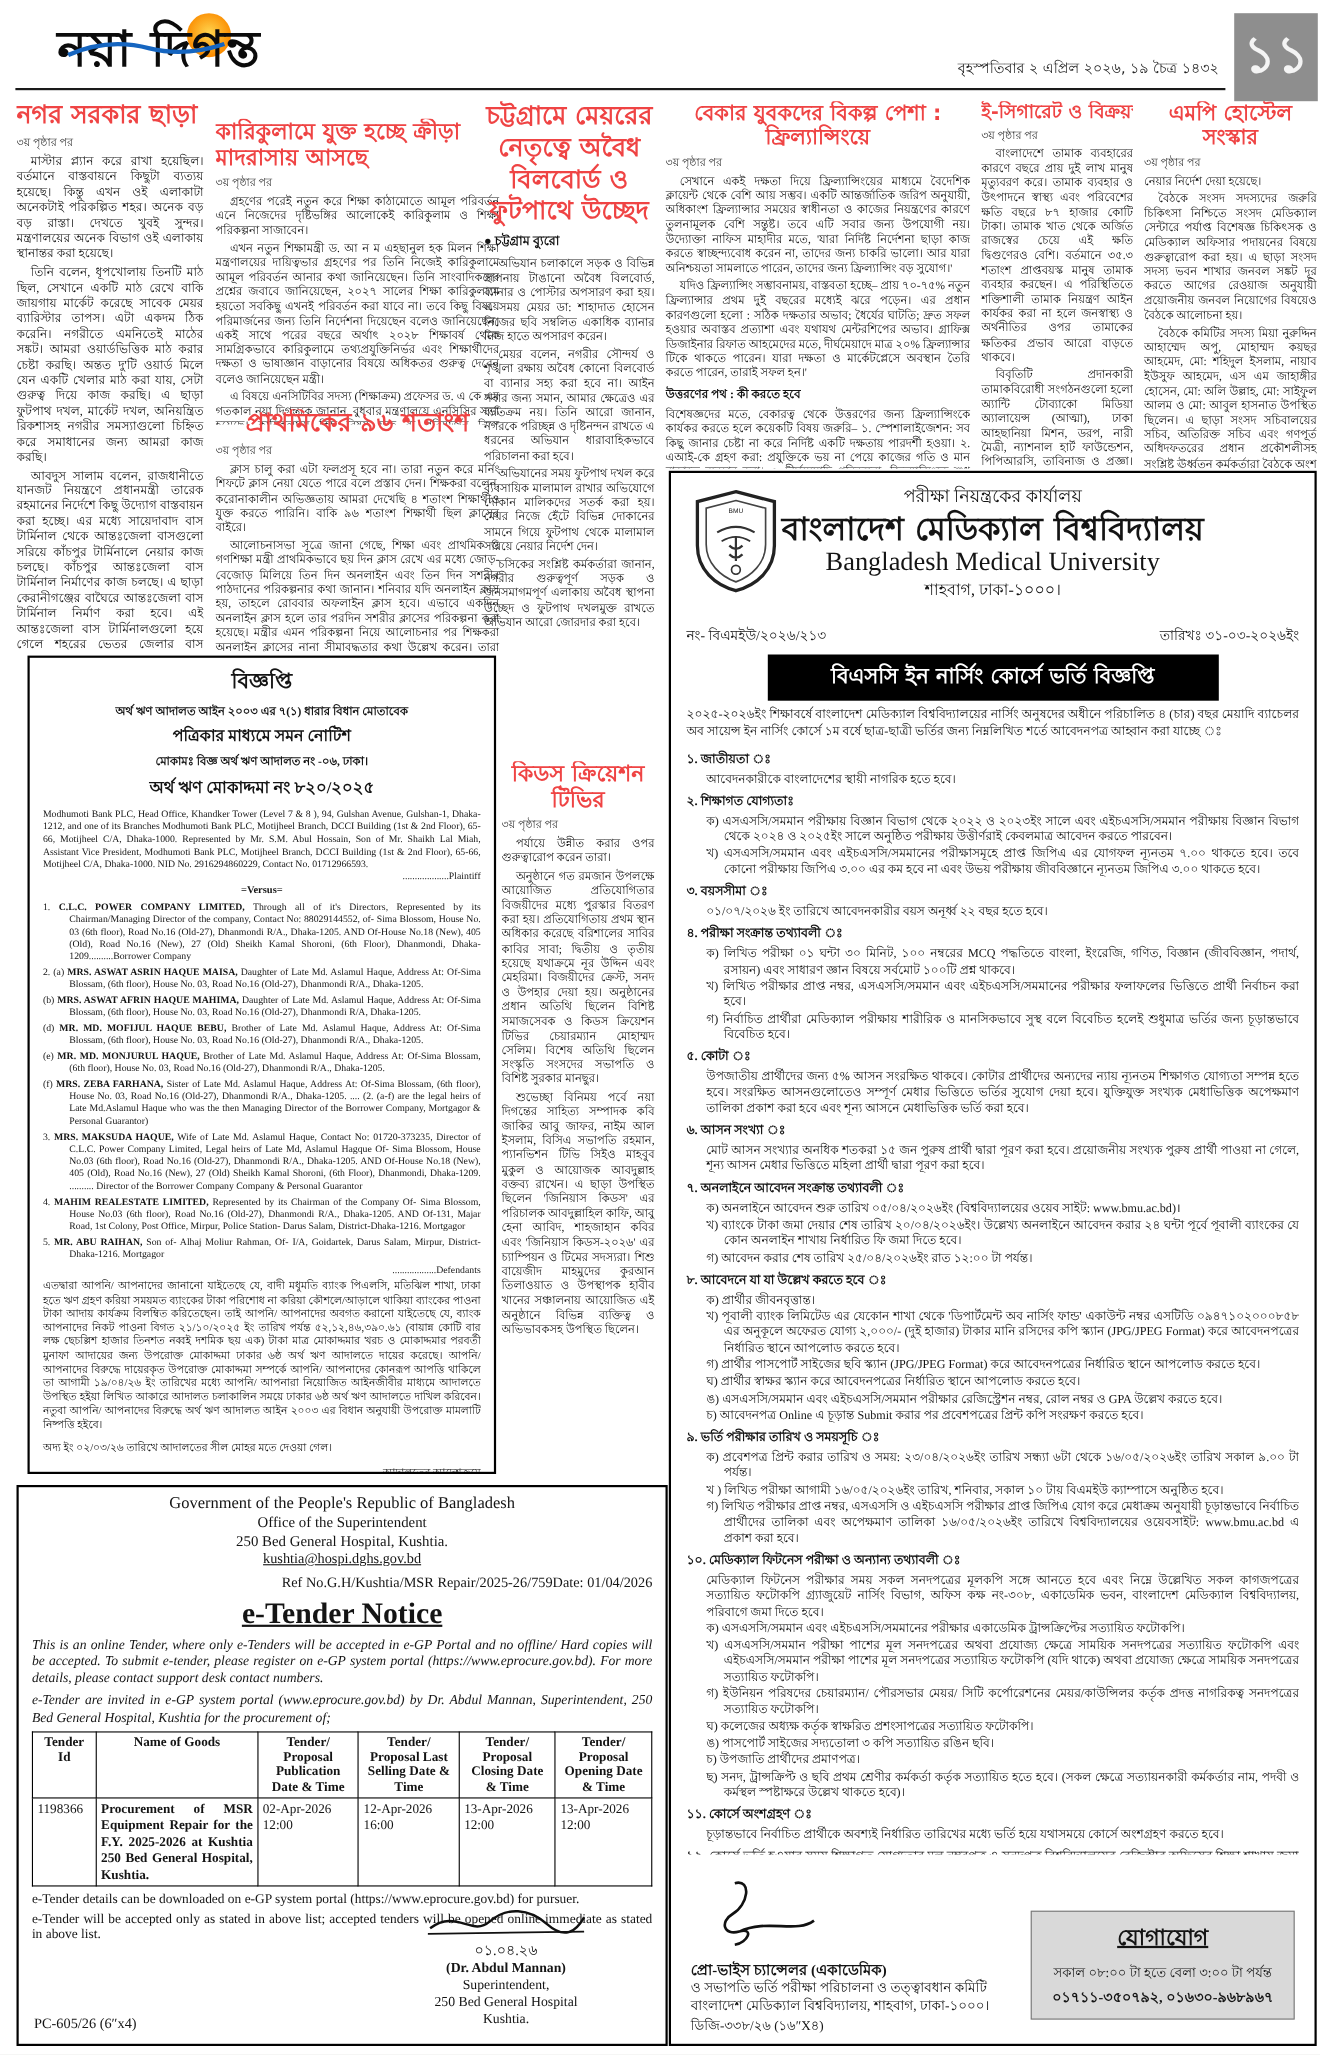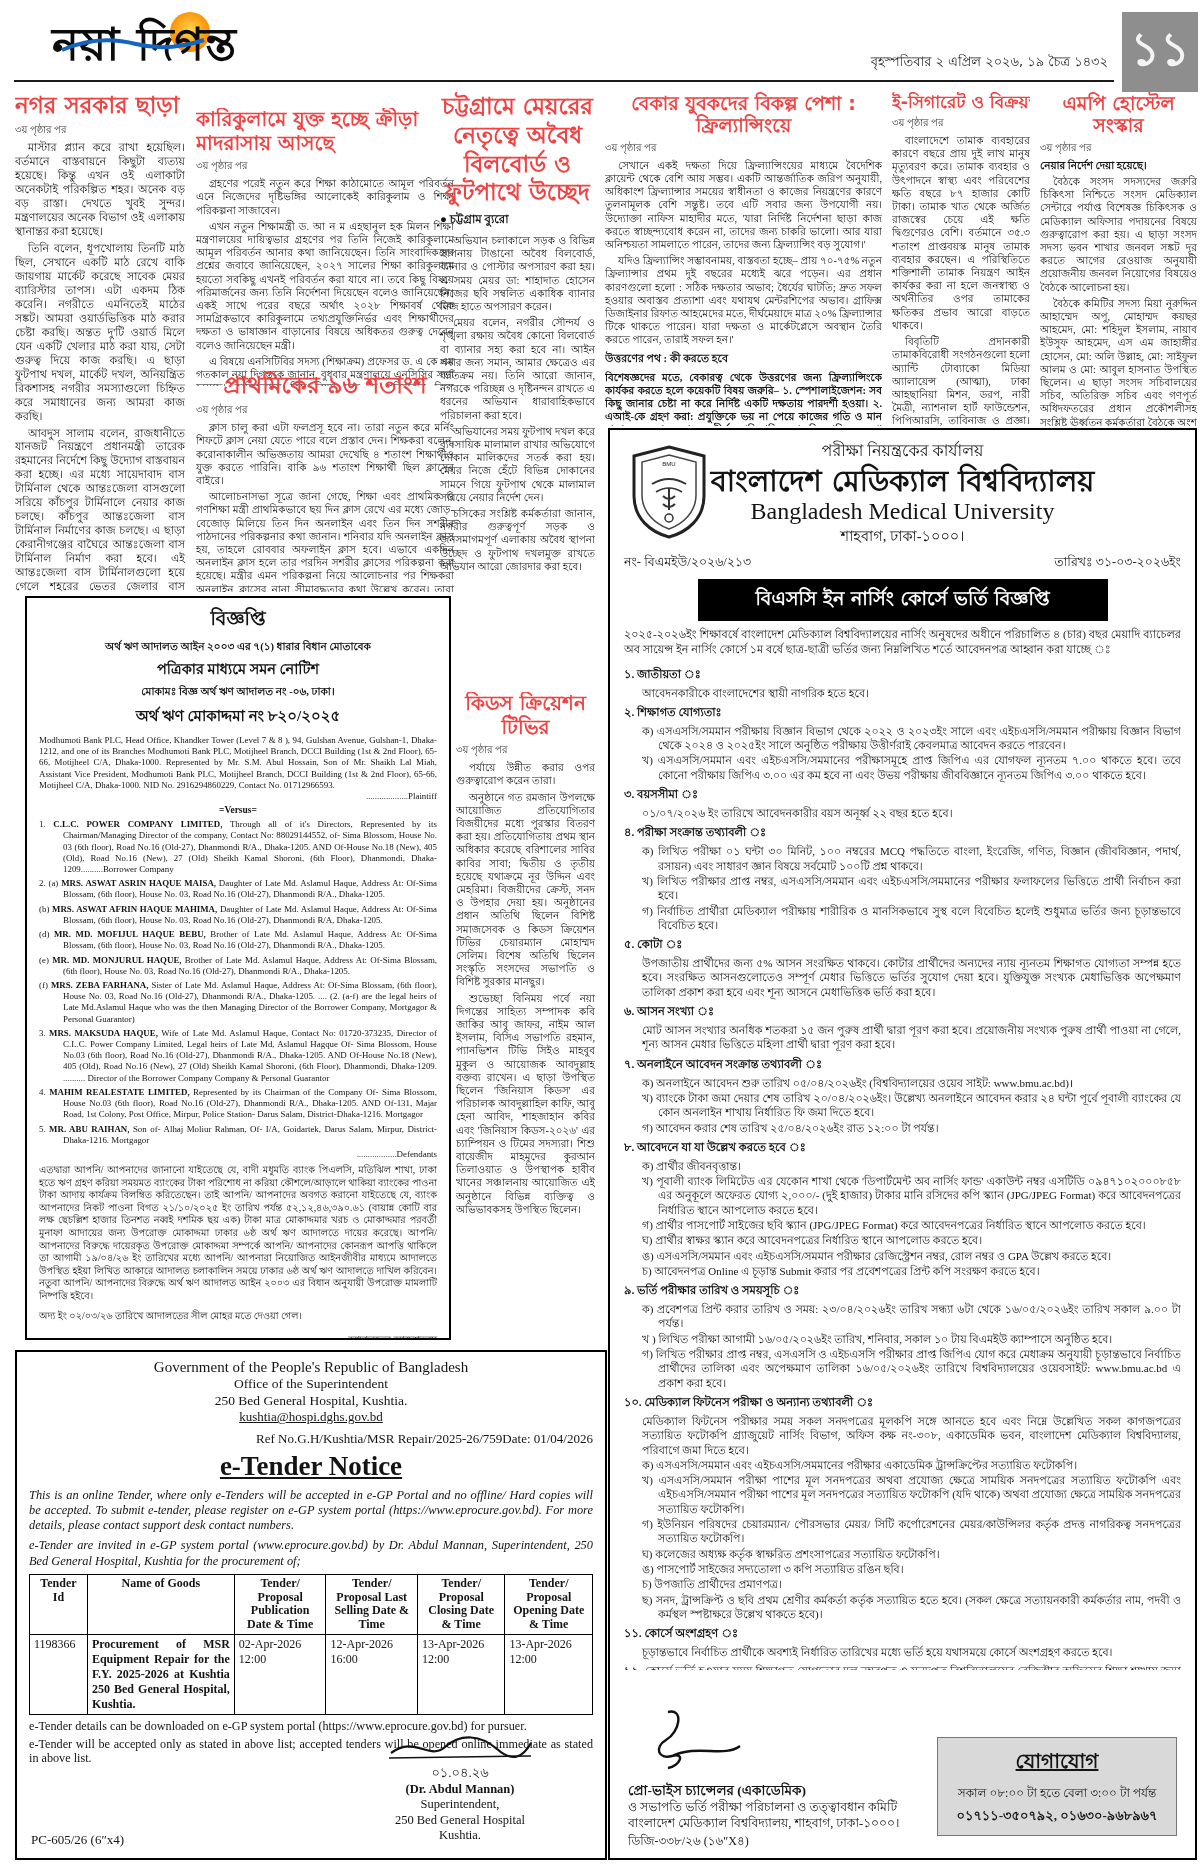--- a/index.html
+++ b/index.html
@@ -18,21 +18,21 @@
   .pagebox{left:1122px;top:12px;width:76px;height:80px;background:#8e8e8e;color:#f4f4f4;
            display:flex;align-items:center;justify-content:center;font-size:46px;font-weight:bold;
            font-family:"DejaVu Sans",sans-serif;}
   .mast-rule{left:14px;top:80px;width:1100px;height:2px;background:#1a1a1a;}
   
   .art{overflow:hidden;}
   .hl{font-weight:bold;color:#ef4444;line-height:1.18;font-family:"DejaVu Sans",sans-serif;}
   .cont{font-size:10px;color:#333;margin:3px 0 2px 0;}
   .byline{font-size:11.5px;font-weight:bold;margin:4px 0;}
   .bp{font-size:10.4px;line-height:1.27;text-align:justify;margin:0 0 3px 0;text-indent:13px;}
-  .bp.noind{text-indent:0;font-weight:bold;}
+  .bp.noind{text-indent:0;}
   .subhead-inline{font-size:10.8px;font-weight:bold;margin:2px 0;}
   
   .legalbox{left:25px;top:596px;width:426px;height:744px;border:2.5px solid #000;
             padding:6px 12px;box-sizing:border-box;overflow:hidden;}
   .legal-title{text-align:center;font-size:19px;font-weight:bold;font-family:"DejaVu Sans",sans-serif;}
   .legal-law{text-align:center;font-size:10.5px;font-weight:bold;margin-top:3px;}
   .legal-notice{text-align:center;font-size:14.5px;font-weight:bold;margin-top:2px;}
   .legal-court{text-align:center;font-size:10.5px;font-weight:bold;margin-top:2px;}
   .legal-case{text-align:center;font-size:15px;font-weight:bold;margin:3px 0 6px 0;}
   .eng{font-size:8.9px;line-height:1.26;text-align:justify;}
@@ -63,21 +63,21 @@
   .t-scrawl{margin:0 auto;display:block;}
   
   .bmubox{left:608px;top:428px;width:589px;height:1432px;border:2px solid #000;
           padding:6px 14px;box-sizing:border-box;}
   .bmu-head{position:relative;text-align:center;}
   .bmu-logo{position:absolute;left:4px;top:6px;}
   .bmu-office{font-size:16px;margin-top:2px;}
   .bmu-namebn{font-size:29px;font-weight:bold;line-height:1.15;font-family:"DejaVu Sans",sans-serif;}
   .bmu-nameen{font-size:24px;font-family:"Liberation Serif",serif;}
   .bmu-addr{font-size:14.5px;}
-  .bmu-refrow{display:flex;justify-content:space-between;font-size:12.5px;margin-top:4px;align-items:flex-end;}
+  .bmu-refrow{display:flex;justify-content:space-between;font-size:12.5px;margin-top:20px;align-items:flex-end;}
   .bmu-titlebar{background:#000;color:#fff;display:block;width:390px;margin:6px auto 6px auto;
                 text-align:center;font-size:19px;font-weight:bold;padding:5px 10px;
                 font-family:"DejaVu Sans",sans-serif;}
   .bmu-intro{font-size:11.2px;line-height:1.35;text-align:justify;}
   .bmu-items{margin-top:4px;height:1008px;overflow:hidden;}
   .bmu-h{font-size:11.4px;font-weight:bold;margin-top:4px;}
   .bmu-h .ht{font-weight:normal;}
   .bmu-s{font-size:11px;line-height:1.3;text-align:justify;padding-left:34px;text-indent:-16px;margin-top:1px;}
   .bmu-s0{font-size:11px;line-height:1.3;text-align:justify;padding-left:18px;margin-top:1px;}
   .bmu-sig{position:absolute;left:18px;bottom:26px;width:330px;font-size:12.3px;line-height:1.3;}

